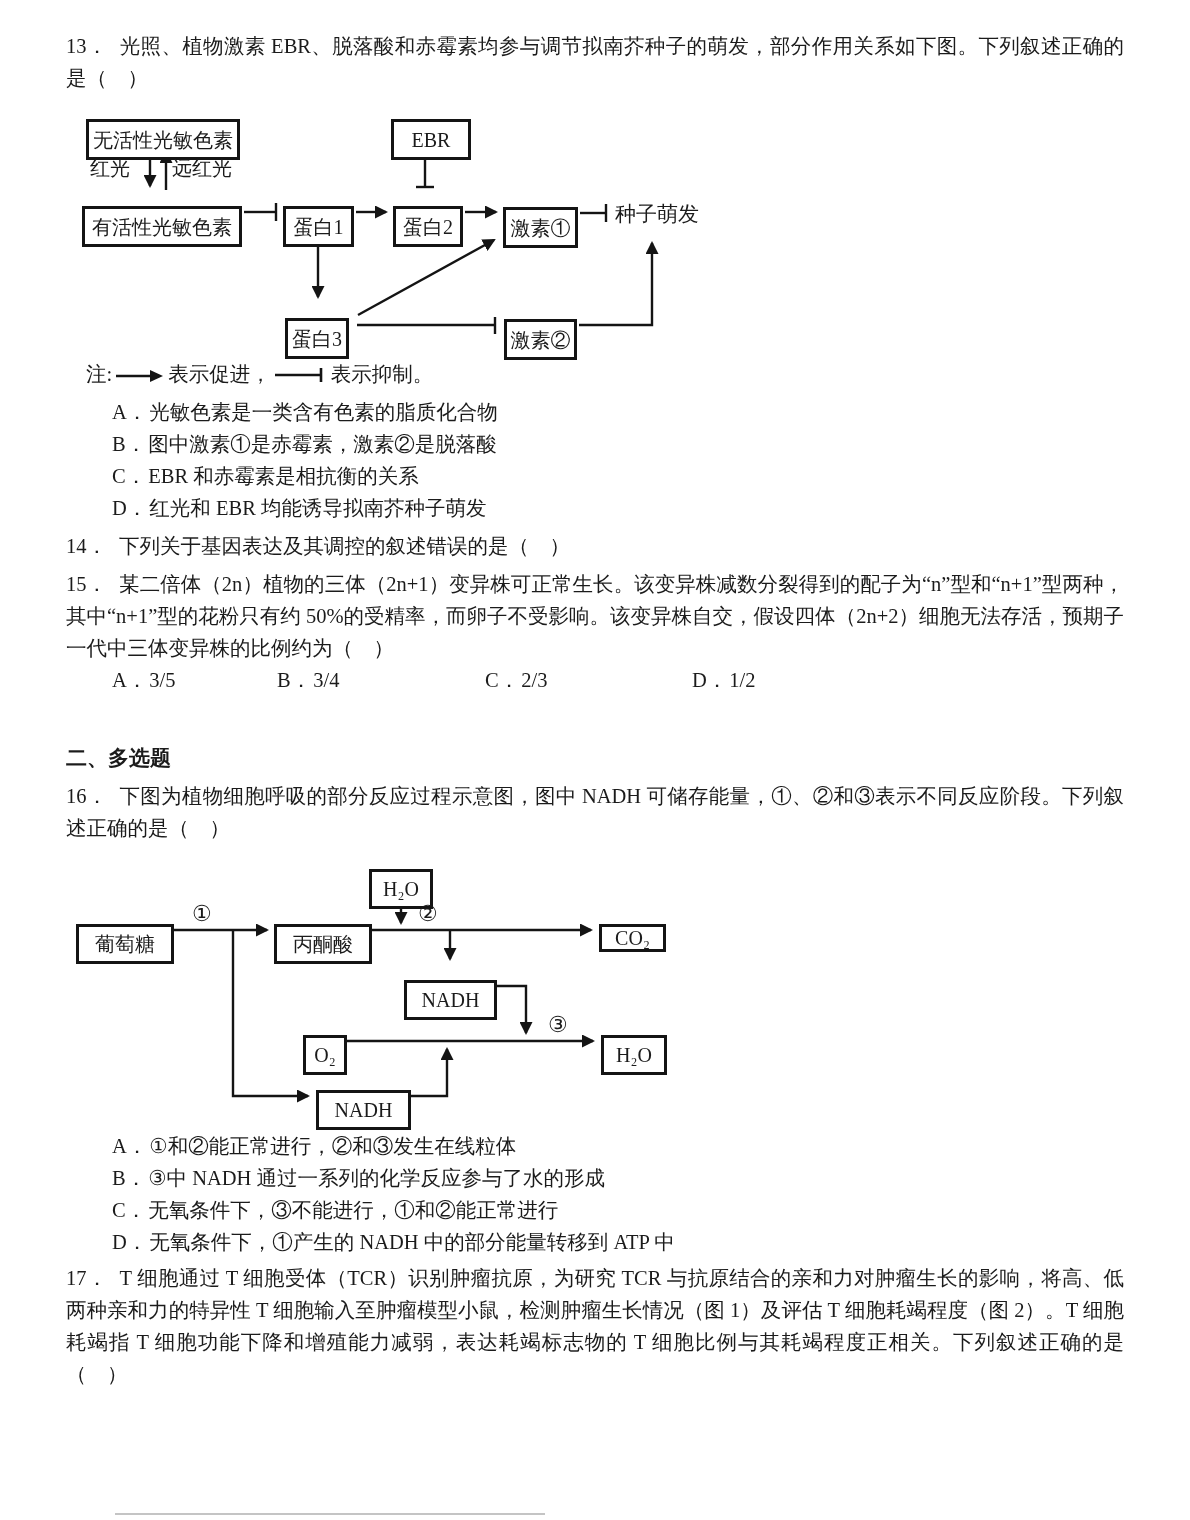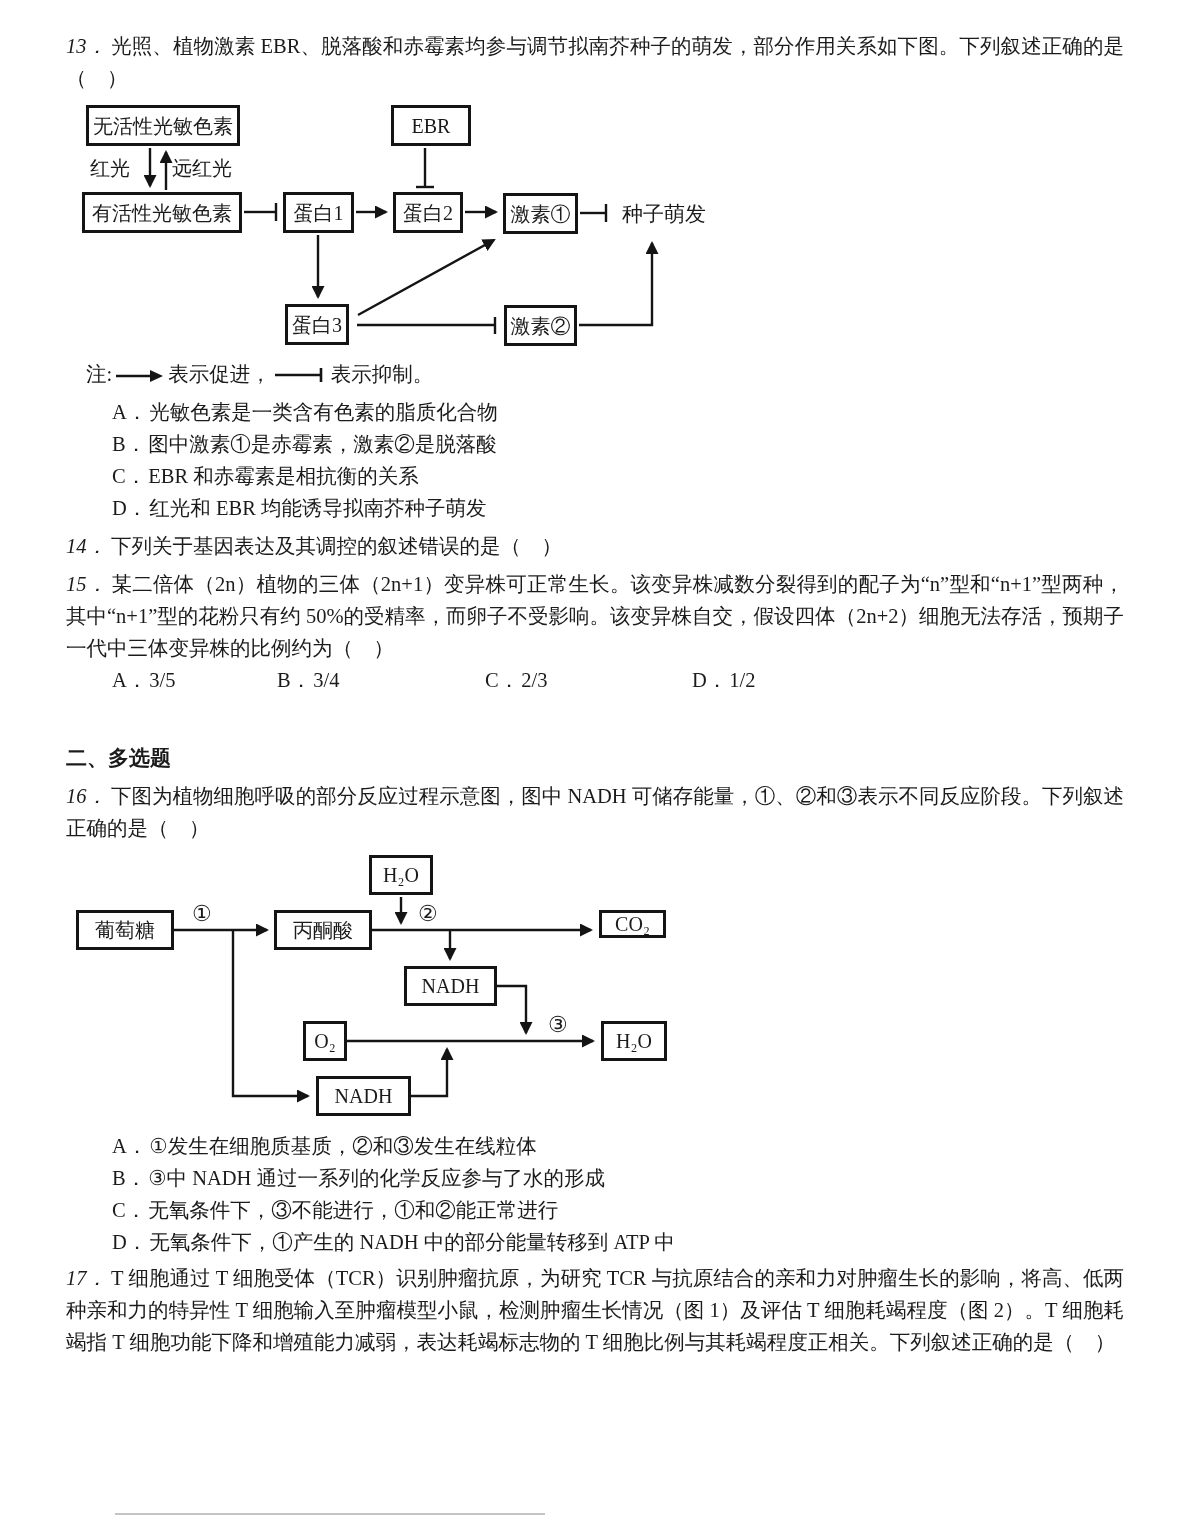--- a/index.html
+++ b/index.html
@@ -5,38 +5,38 @@
   * { box-sizing: border-box; }
   html,body { margin:0; padding:0; }
   body {
     width:1190px; height:1520px; background:#ffffff; color:#1b1b1b;
     font-family:"Liberation Serif","DejaVu Serif",serif;
     font-size:20.5px; overflow:hidden; position:relative;
   }
   .page { padding:30px 66px 0 66px; }
   p { margin:0; }
   .stem { line-height:32px; text-align:justify; }
-  .qnum { margin-right:4px;font-style:italic; }
+  .qnum { margin-right:12px; }
   .opt  { line-height:32px; padding-left:46px; }
   .olab { margin-right:2px; }
   .sec-title {
     font-family:"Liberation Sans","DejaVu Sans",sans-serif;
     font-weight:bold; font-size:21px; line-height:32px; margin-top:46px;
   }
   .mt6 { margin-top:6px; } .mt4 { margin-top:4px; }
 
   
   .diagram { position:relative; width:1056px; }
   .d1 { height:250px; margin-top:8px; }
   .d2 { height:278px; margin-top:4px; }
   .diagram svg.edges { position:absolute; left:0; top:0; }
   .node {
     position:absolute; border:3px solid #141414; background:#fff;
     display:flex; align-items:center; justify-content:center;
-    font-size:20px; line-height:1; white-space:nowrap; z-index:2;
+    font-size:20px; line-height:1; white-space:nowrap; z-index:2;margin-top:14px;
   }
   .plain {
     position:absolute; font-size:21px; line-height:1; white-space:nowrap; z-index:2;
   }
   .steplab { position:absolute; font-size:22px; line-height:1; z-index:2; }
 
   
   .note { line-height:32px; margin-top:6px; padding-left:20px; }
   .note svg { vertical-align:-2px; margin:0 4px; }
 
@@ -89,21 +89,21 @@
 
         <path d="M513,223 H586 V141" marker-end="url(#a1)"></path>
       </g>
     </svg>
     <div class="node" style="left:20px;top:3px;width:154px;height:41px;">无活性光敏色素</div>
     <div class="node" style="left:325px;top:3px;width:80px;height:41px;">EBR</div>
     <div class="node" style="left:16px;top:90px;width:160px;height:41px;">有活性光敏色素</div>
     <div class="node" style="left:217px;top:90px;width:71px;height:41px;">蛋白1</div>
     <div class="node" style="left:327px;top:90px;width:70px;height:41px;">蛋白2</div>
     <div class="node" style="left:437px;top:91px;width:75px;height:41px;">激素①</div>
-    <div class="plain" style="left:549px;top:102px;margin-left:7px;">种子萌发</div>
+    <div class="plain" style="left:549px;top:102px;">种子萌发</div>
     <div class="node" style="left:219px;top:202px;width:64px;height:41px;">蛋白3</div>
     <div class="node" style="left:438px;top:203px;width:73px;height:41px;">激素②</div>
     <div class="plain" style="left:24px;top:56px;font-size:20px;">红光</div>
     <div class="plain" style="left:106px;top:56px;font-size:20px;">远红光</div>
   </div>
 
   <p class="note"><span>注:</span><svg width="48" height="14">
         <line x1="0" y1="7" x2="36" y2="7" stroke="#141414" stroke-width="2.4"></line>
         <path d="M34,1 L47,7 L34,13 z" fill="#141414"></path>
       </svg><span>表示促进，</span><svg width="52" height="16">
@@ -160,21 +160,21 @@
     <div class="node" style="left:338px;top:118px;width:93px;height:40px;">NADH</div>
     <div class="node" style="left:237px;top:173px;width:44px;height:40px;">O₂</div>
     <div class="node" style="left:535px;top:173px;width:66px;height:40px;">H₂O</div>
     <div class="node" style="left:250px;top:228px;width:95px;height:40px;">NADH</div>
     <div class="steplab" style="left:126px;top:55px;">①</div>
     <div class="steplab" style="left:352px;top:55px;">②</div>
     <div class="steplab" style="left:482px;top:166px;">③</div>
   </div>
 
   <div class="mt4">
-    <p class="opt"><span class="olab">A．</span><span>①发生在细胞质基质，②和③发生在线粒体</span></p>
+    <p class="opt"><span class="olab">A．</span><span>①和②能正常进行，②和③发生在线粒体</span></p>
     <p class="opt"><span class="olab">B．</span><span>③中 NADH 通过一系列的化学反应参与了水的形成</span></p>
     <p class="opt"><span class="olab">C．</span><span>无氧条件下，③不能进行，①和②能正常进行</span></p>
     <p class="opt"><span class="olab">D．</span><span>无氧条件下，①产生的 NADH 中的部分能量转移到 ATP 中</span></p>
   </div>
 
   <p class="stem mt4"><span class="qnum">17．</span><span>T 细胞通过 T 细胞受体（TCR）识别肿瘤抗原，为研究 TCR 与抗原结合的亲和力对肿瘤生长的影响，将高、低两种亲和力的特异性 T 细胞输入至肿瘤模型小鼠，检测肿瘤生长情况（图 1）及评估 T 细胞耗竭程度（图 2）。T 细胞耗竭指 T 细胞功能下降和增殖能力减弱，表达耗竭标志物的 T 细胞比例与其耗竭程度正相关。下列叙述正确的是（　）</span></p>
 
 </div>
 
 <div class="partial-line"></div>

